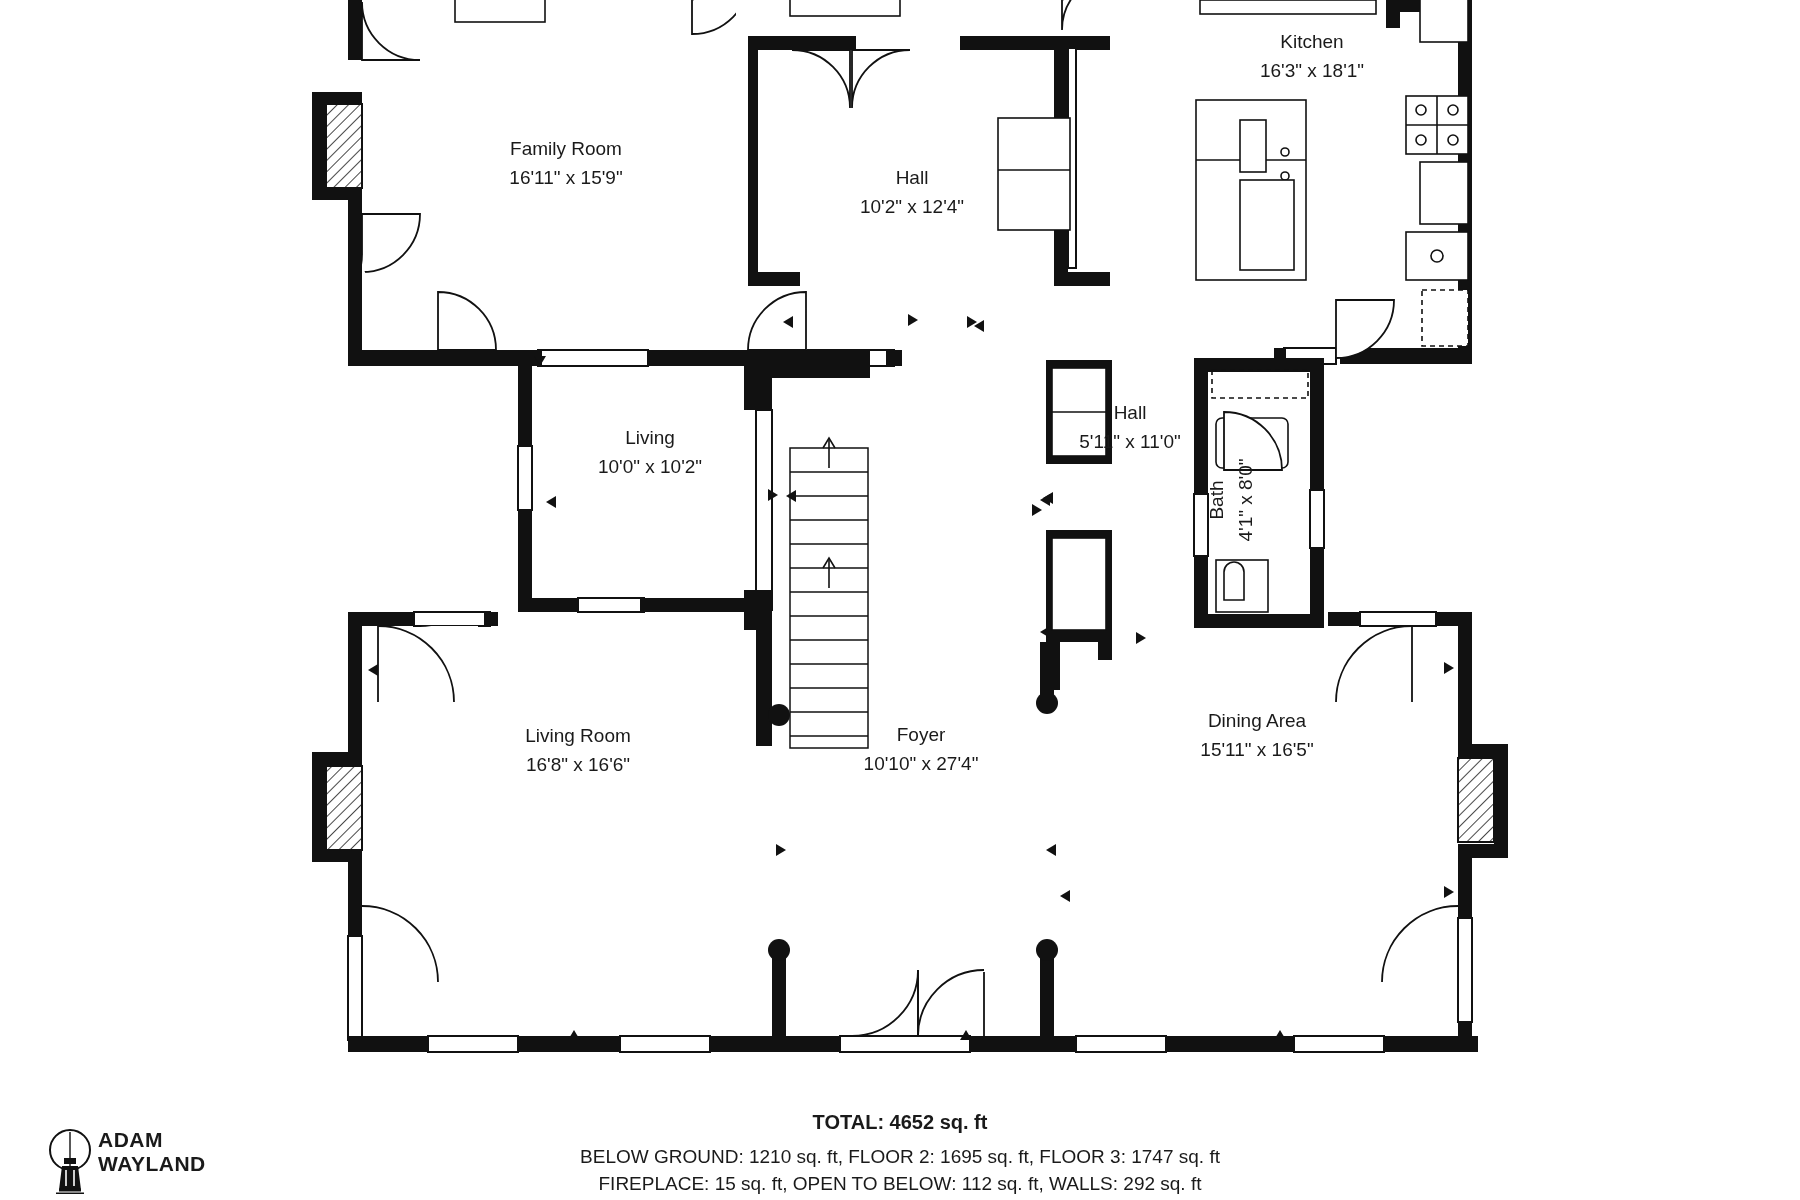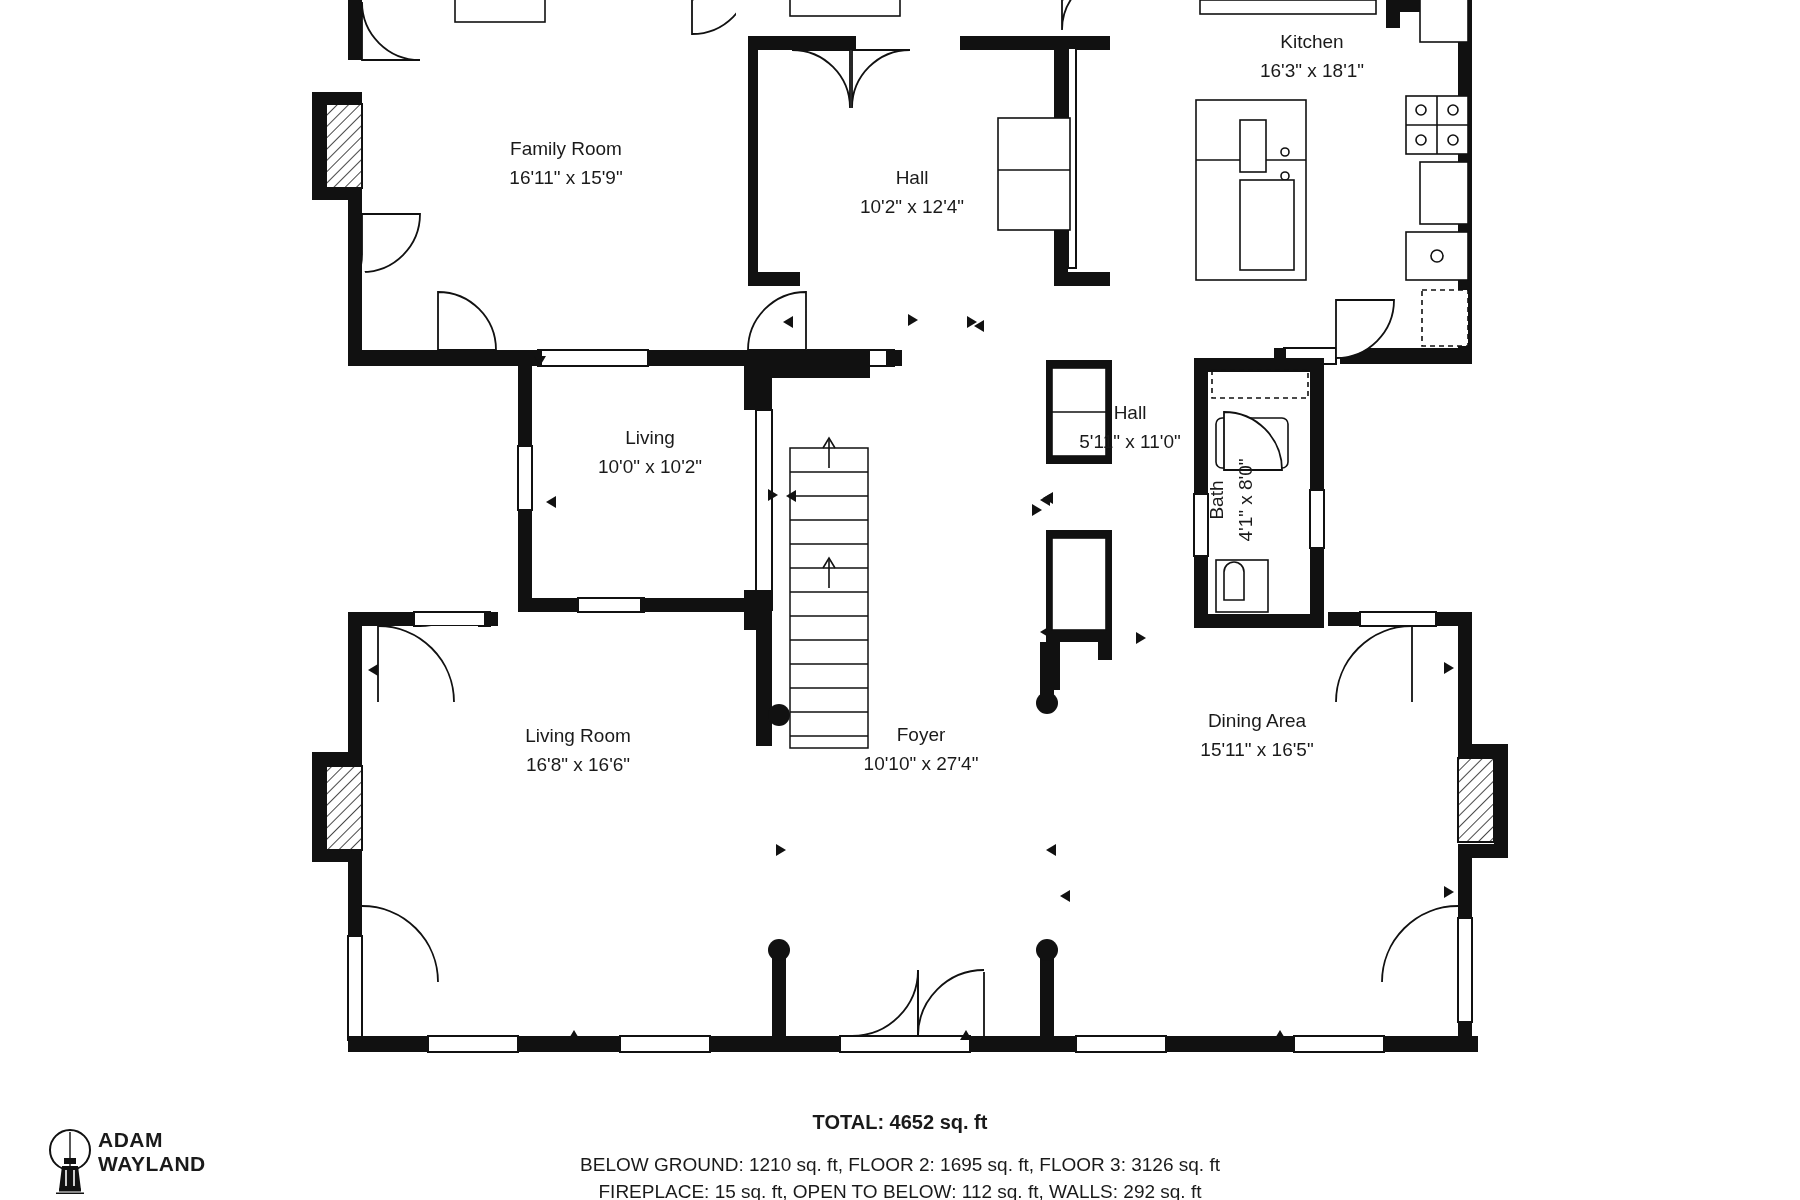--- a/index.html
+++ b/index.html
@@ -47,21 +47,21 @@
     top: 1108px;
     width: 1800px;
     text-align: center;
     font-size: 19px;
     line-height: 1.42;
   }
   .summary .total {
     font-weight: bold;
     font-size: 20px;
     display: block;
-    margin-bottom: 16px;
+    margin-bottom: 8px;
   }
   .summary .line {
     display: block;
   }
   .brand {
     position: absolute;
     left: 42px;
     top: 1128px;
     display: flex;
     align-items: flex-start;
@@ -355,21 +355,21 @@
   <span class="dims">10'10" x 27'4"</span>
 </div>
 
 <div class="room-label" style="left:1257px; top:707px; transform:translate(-50%,0);">
   <span class="name">Dining Area</span>
   <span class="dims">15'11" x 16'5"</span>
 </div>
 
 <div class="summary">
   <span class="total">TOTAL: 4652 sq. ft</span>
-  <span class="line">BELOW GROUND: 1210 sq. ft, FLOOR 2: 1695 sq. ft, FLOOR 3: 3126 sq. ft</span>
+  <span class="line">BELOW GROUND: 1210 sq. ft, FLOOR 2: 1695 sq. ft, FLOOR 3: 1747 sq. ft</span>
   <span class="line">FIREPLACE: 15 sq. ft, OPEN TO BELOW: 112 sq. ft, WALLS: 292 sq. ft</span>
 </div>
 
 <div class="brand">
   <svg class="brand-mark" viewBox="0 0 56 66">
     <circle cx="28" cy="22" r="20" fill="none" stroke="#111111" stroke-width="2"></circle>
     <line x1="28" y1="4" x2="28" y2="44" stroke="#111111" stroke-width="1.4"></line>
     <path d="M 22 30 L 34 30 L 34 36 L 22 36 Z" fill="#111111"></path>
     <path d="M 20 38 L 36 38 L 39 62 L 17 62 Z" fill="#111111"></path>
     <line x1="17" y1="62" x2="39" y2="62" stroke="#111111" stroke-width="3"></line>

